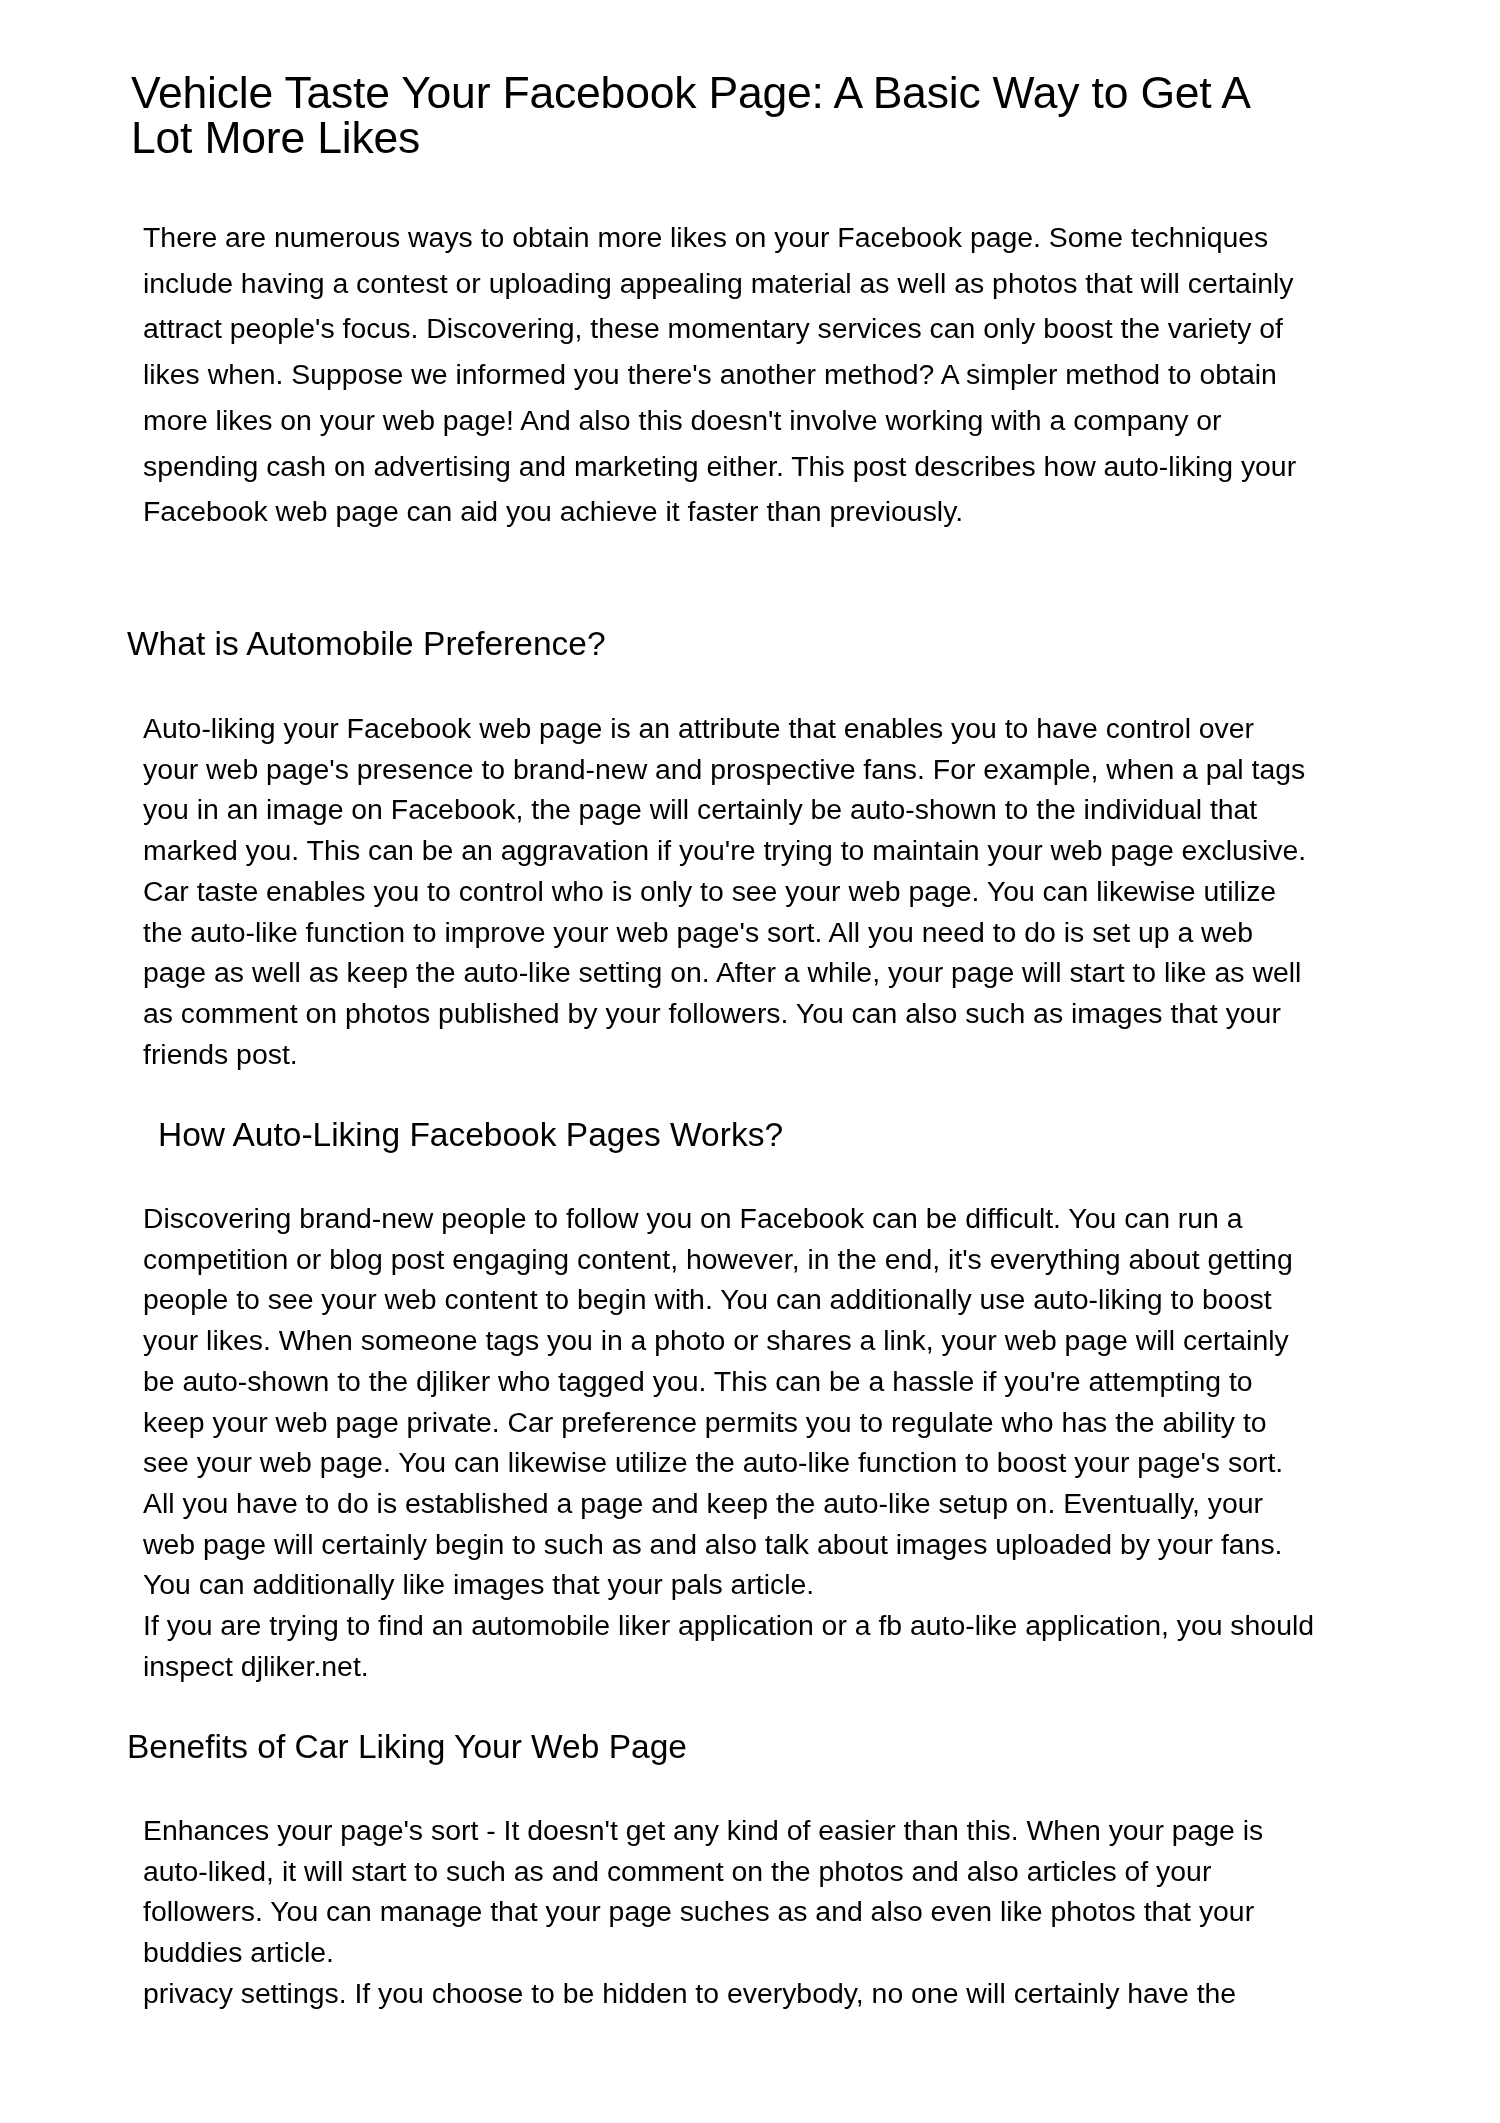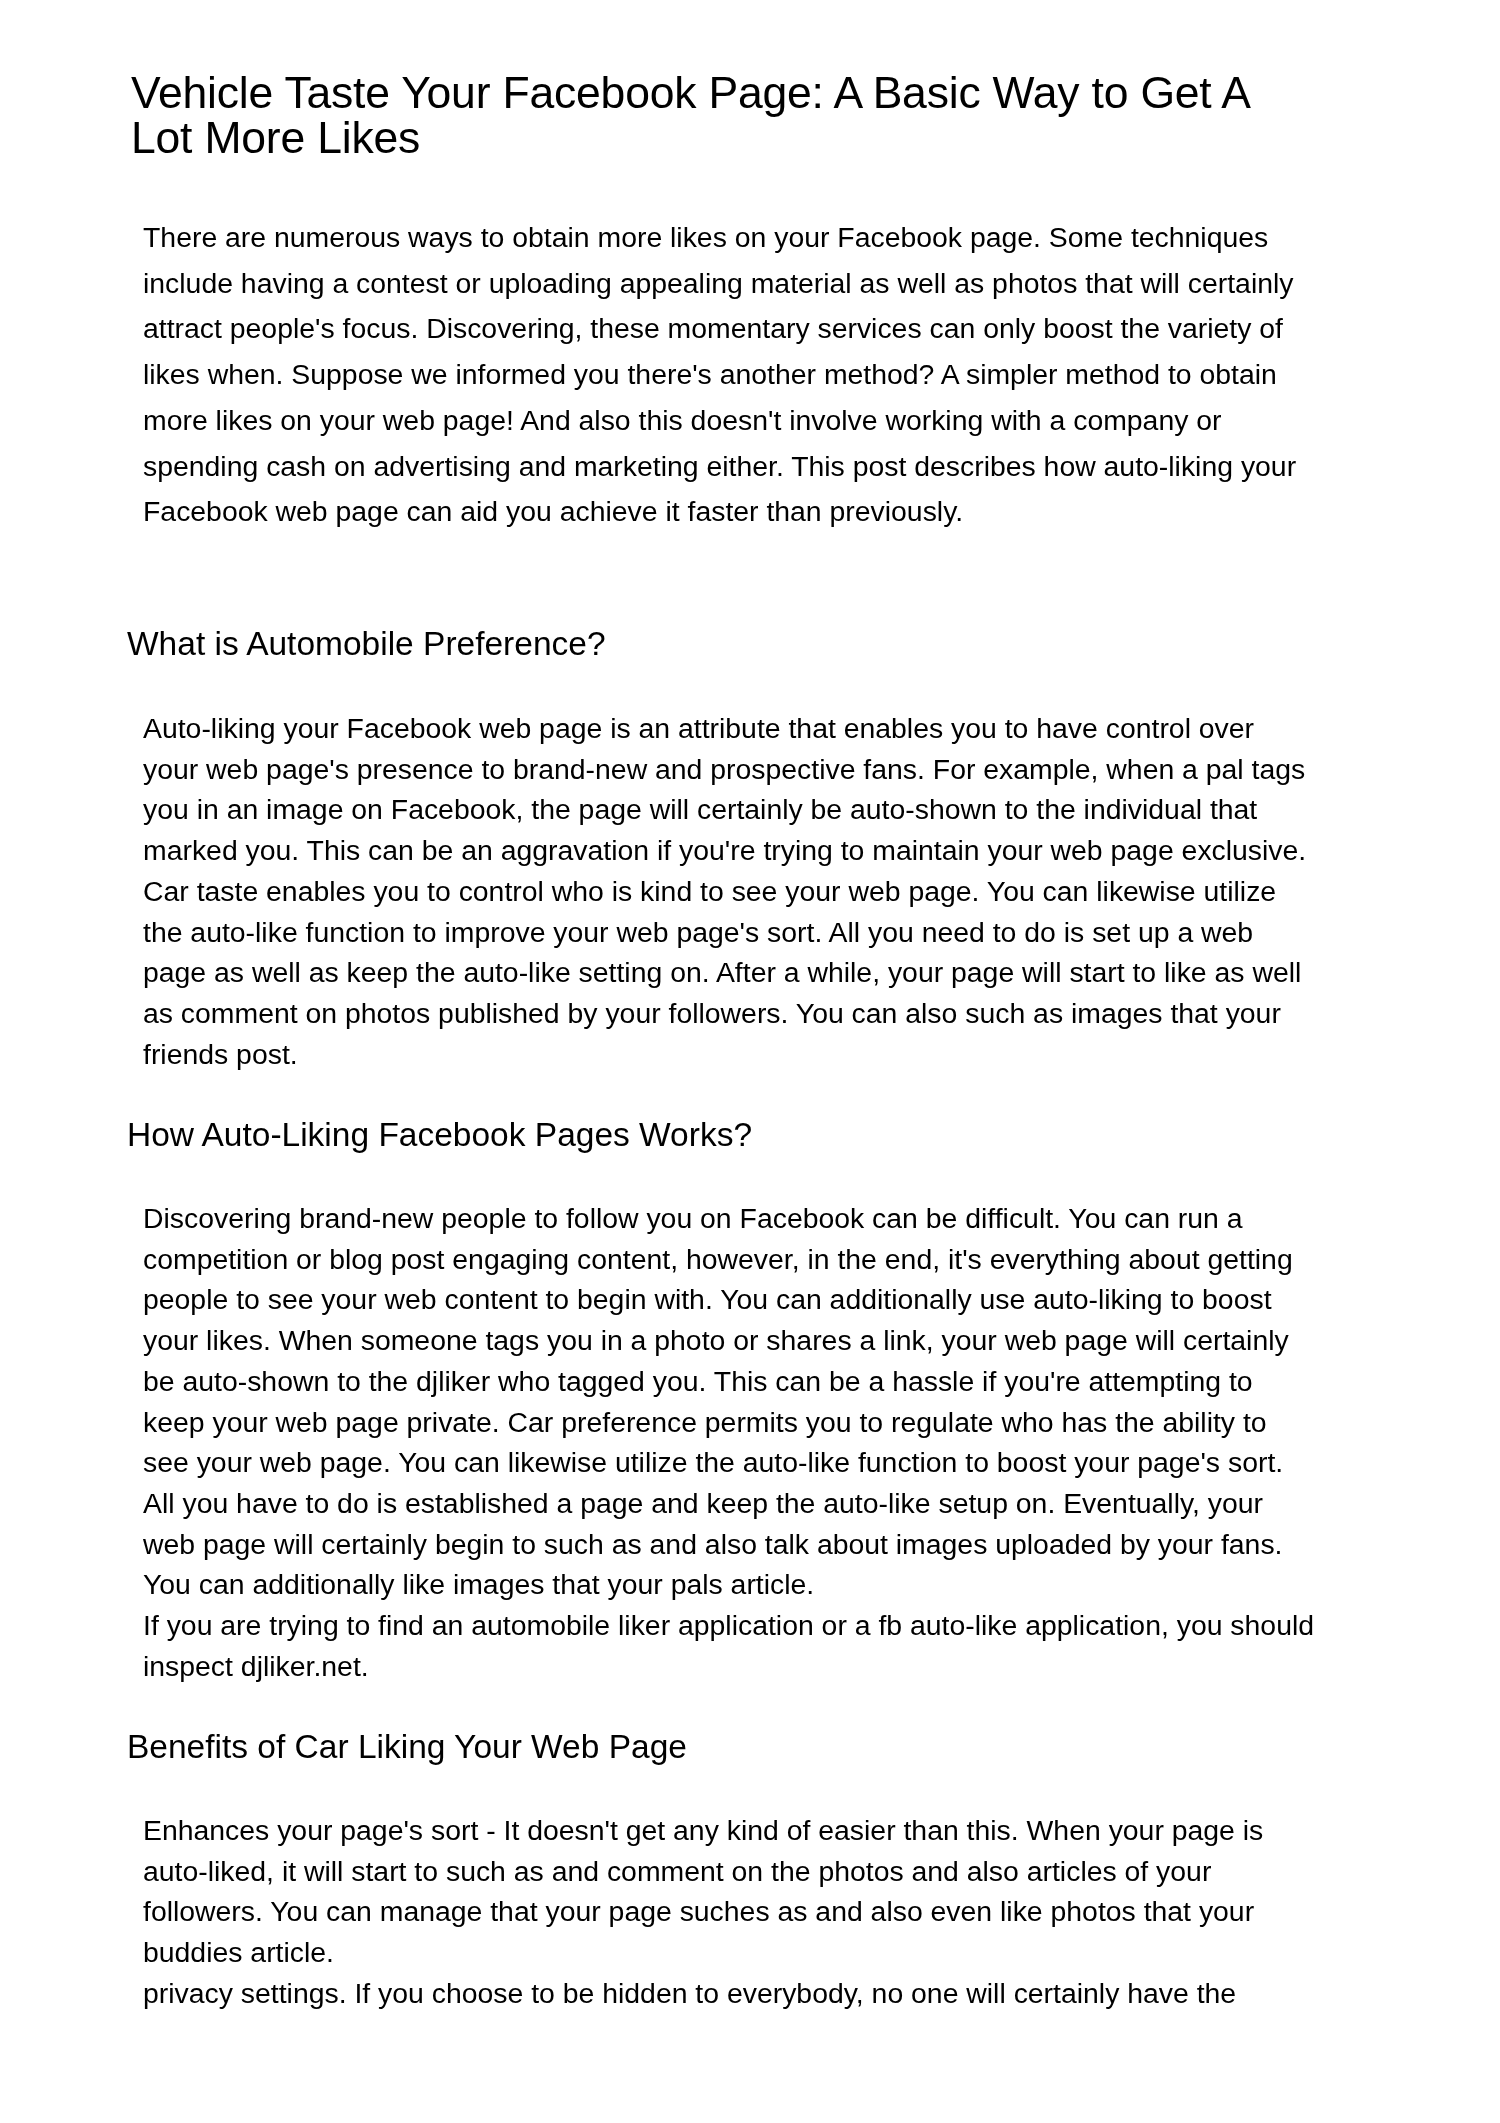--- a/index.html
+++ b/index.html
@@ -53,21 +53,21 @@
       position: absolute;
       left: 0;
       white-space: nowrap;
     }
     .body {
       font-size: 28.4px;
       line-height: 40.7px;
     }
     #h-what { top: 624px; }
     #p-what { top: 708px; }
-    #h-how { top: 1115px; }
+    #h-how { top: 1115px; margin-left: 31px; }
     #p-how { top: 1198px; }
     #h-benefits { top: 1727px; }
     #p-benefits { top: 1810px; }
   </style>
 </head>
 <body>
 
 <div class="page">
 
   <h1 class="title">
@@ -84,21 +84,21 @@
     <span class="line">spending cash on advertising and marketing either. This post describes how auto-liking your</span>
     <span class="line">Facebook web page can aid you achieve it faster than previously.</span>
   </p>
 
   <h2 class="h2" id="h-what">What is Automobile Preference?</h2>
   <p class="block body" id="p-what">
     <span class="line">Auto-liking your Facebook web page is an attribute that enables you to have control over</span>
     <span class="line">your web page's presence to brand-new and prospective fans. For example, when a pal tags</span>
     <span class="line">you in an image on Facebook, the page will certainly be auto-shown to the individual that</span>
     <span class="line">marked you. This can be an aggravation if you're trying to maintain your web page exclusive.</span>
-    <span class="line">Car taste enables you to control who is kind to see your web page. You can likewise utilize</span>
+    <span class="line">Car taste enables you to control who is only to see your web page. You can likewise utilize</span>
     <span class="line">the auto-like function to improve your web page's sort. All you need to do is set up a web</span>
     <span class="line">page as well as keep the auto-like setting on. After a while, your page will start to like as well</span>
     <span class="line">as comment on photos published by your followers. You can also such as images that your</span>
     <span class="line">friends post.</span>
   </p>
 
   <h2 class="h2" id="h-how">How Auto-Liking Facebook Pages Works?</h2>
   <p class="block body" id="p-how">
     <span class="line">Discovering brand-new people to follow you on Facebook can be difficult. You can run a</span>
     <span class="line">competition or blog post engaging content, however, in the end, it's everything about getting</span>

